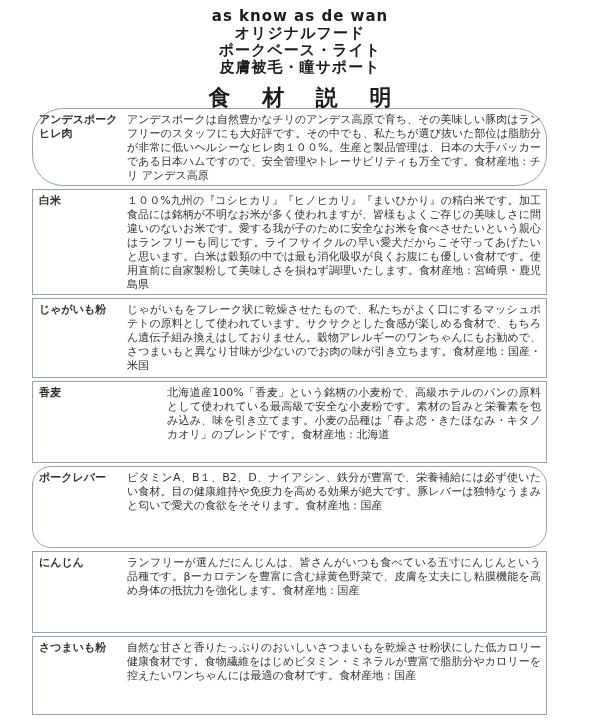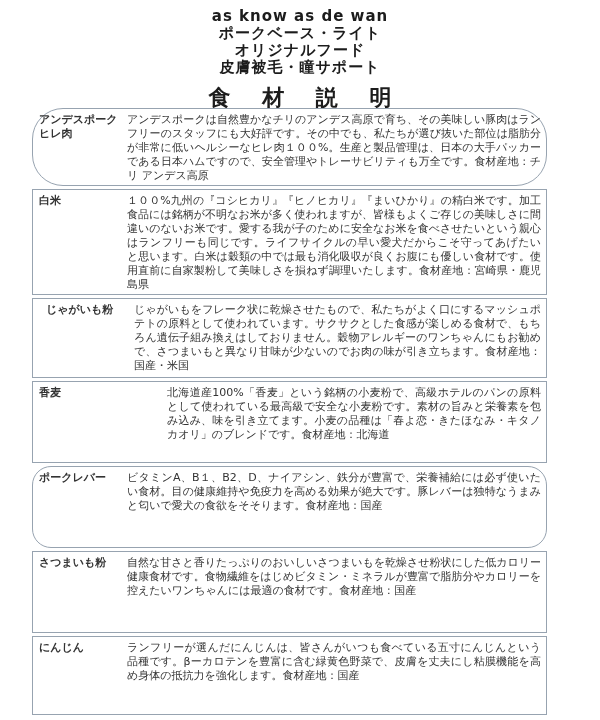--- a/index.html
+++ b/index.html
@@ -41,21 +41,21 @@
     width:515px;
   }
   .row{
     display:flex;
     border:1px solid var(--border-color);
     margin-bottom:3px;
     background:#ffffff;
   }
   .row:nth-child(1){min-height:78px;border-radius:31px;}
   .row:nth-child(2){min-height:90px;}
-  .row:nth-child(3){min-height:80px;padding-left:7px;}
+  .row:nth-child(3){min-height:80px;}
   .row:nth-child(4){min-height:82px;gap:40px;}
   .row:nth-child(5){min-height:82px;border-radius:19px;}
   .row:nth-child(6){min-height:82px;}
   .row:nth-child(7){min-height:79px;}
   .cell-name{
     width:92px;
     flex:0 0 92px;
     padding:4px 2px 2px 6px;
     font-size:11px;
     line-height:14px;
@@ -67,22 +67,22 @@
     font-size:11px;
     line-height:14px;
     text-align:justify;
   }
 </style>
 </head>
 <body>
 
 <div class="header">
   <div class="sub">as know as de wan</div>
+  <div class="sub">オリジナルフード</div>
   <div class="sub">ポークベース・ライト</div>
-  <div class="sub">オリジナルフード</div>
   <div class="sub">皮膚被毛・瞳サポート</div>
   <div class="main-title">食 材 説 明</div>
 </div>
 
 <div class="ingredient-table">
   <div class="row">
     <div class="cell-name">アンデスポークヒレ肉</div>
     <div class="cell-desc">アンデスポークは自然豊かなチリのアンデス高原で育ち、その美味しい豚肉はランフリーのスタッフにも大好評です。その中でも、私たちが選び抜いた部位は脂肪分が非常に低いヘルシーなヒレ肉１００%。生産と製品管理は、日本の大手パッカーである日本ハムですので、安全管理やトレーサビリティも万全です。食材産地：チリ アンデス高原</div>
   </div>
   <div class="row">
@@ -95,20 +95,20 @@
   </div>
   <div class="row">
     <div class="cell-name">香麦</div>
     <div class="cell-desc">北海道産100%「香麦」という銘柄の小麦粉で、高級ホテルのパンの原料として使われている最高級で安全な小麦粉です。素材の旨みと栄養素を包み込み、味を引き立てます。小麦の品種は「春よ恋・きたほなみ・キタノカオリ」のブレンドです。食材産地：北海道</div>
   </div>
   <div class="row">
     <div class="cell-name">ポークレバー</div>
     <div class="cell-desc">ビタミンA、B１、B2、D、ナイアシン、鉄分が豊富で、栄養補給には必ず使いたい食材。目の健康維持や免疫力を高める効果が絶大です。豚レバーは独特なうまみと匂いで愛犬の食欲をそそります。食材産地：国産</div>
   </div>
   <div class="row">
+    <div class="cell-name">にんじん</div>
+    <div class="cell-desc">ランフリーが選んだにんじんは、皆さんがいつも食べている五寸にんじんという品種です。βーカロテンを豊富に含む緑黄色野菜で、皮膚を丈夫にし粘膜機能を高め身体の抵抗力を強化します。食材産地：国産</div>
+  </div>
+  <div class="row">
     <div class="cell-name">さつまいも粉</div>
     <div class="cell-desc">自然な甘さと香りたっぷりのおいしいさつまいもを乾燥させ粉状にした低カロリー健康食材です。食物繊維をはじめビタミン・ミネラルが豊富で脂肪分やカロリーを控えたいワンちゃんには最適の食材です。食材産地：国産</div>
-  </div>
-  <div class="row">
-    <div class="cell-name">にんじん</div>
-    <div class="cell-desc">ランフリーが選んだにんじんは、皆さんがいつも食べている五寸にんじんという品種です。βーカロテンを豊富に含む緑黄色野菜で、皮膚を丈夫にし粘膜機能を高め身体の抵抗力を強化します。食材産地：国産</div>
   </div>
 </div>
 
 </body></html>

